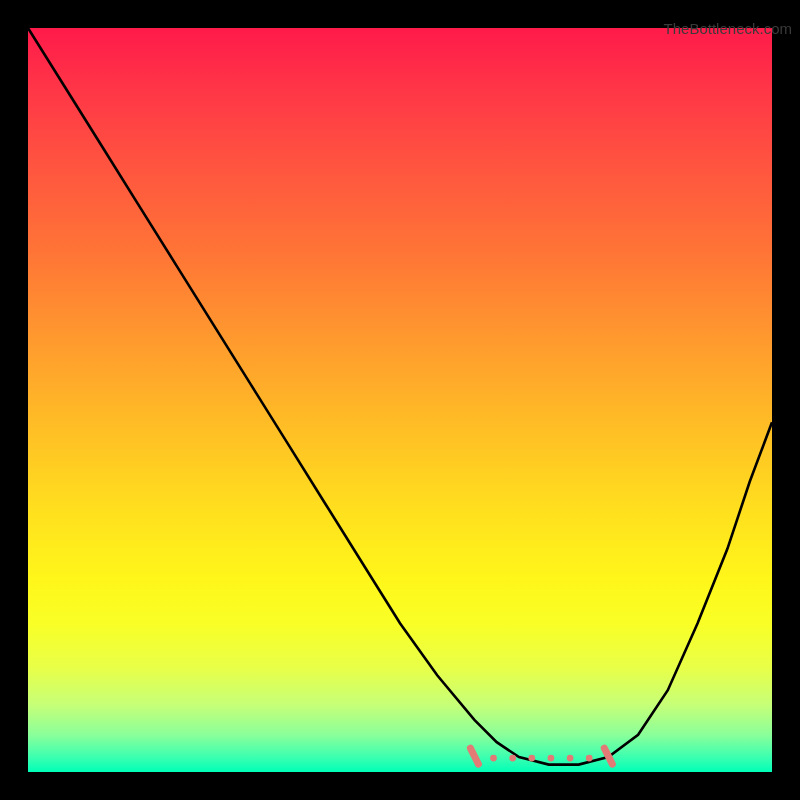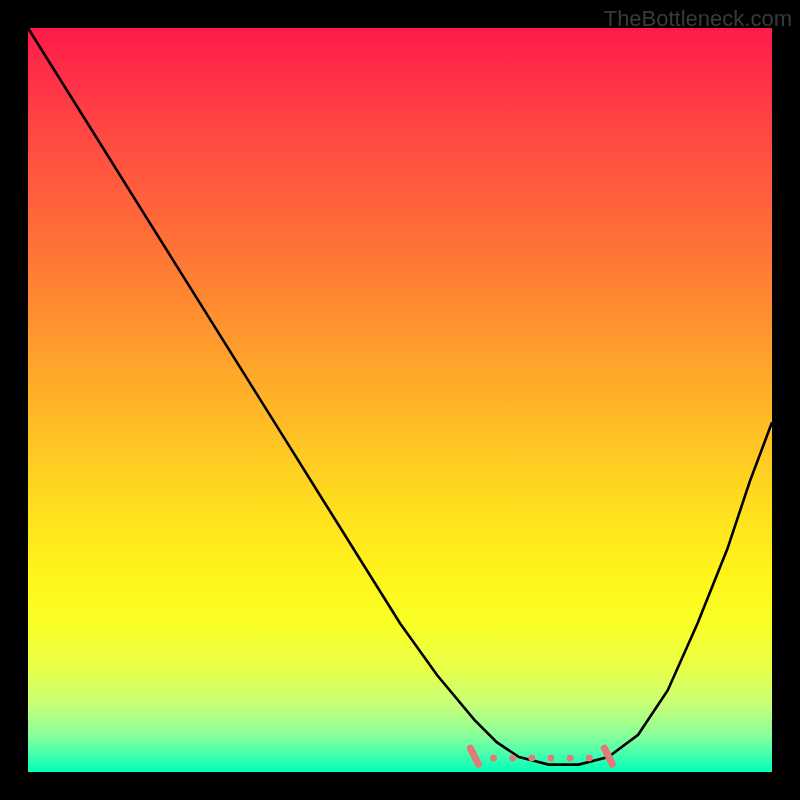--- a/index.html
+++ b/index.html
@@ -9,24 +9,24 @@
   }
   body {
     width: 800px;
     height: 800px;
     background: #000;
     position: relative;
     font-family: Arial, Helvetica, sans-serif;
   }
   .watermark {
     position: absolute;
-    top: 6px;
+    top: 20px;
     right: 8px;
     color: #3a3a3a;
-    font-size: 22px;
+    font-size: 15px;
     font-weight: 500;
     z-index: 10;
     text-align: center;
   }
   .plot-area {
     position: absolute;
     left: 28px;
     top: 28px;
     width: 744px;
     height: 744px;

